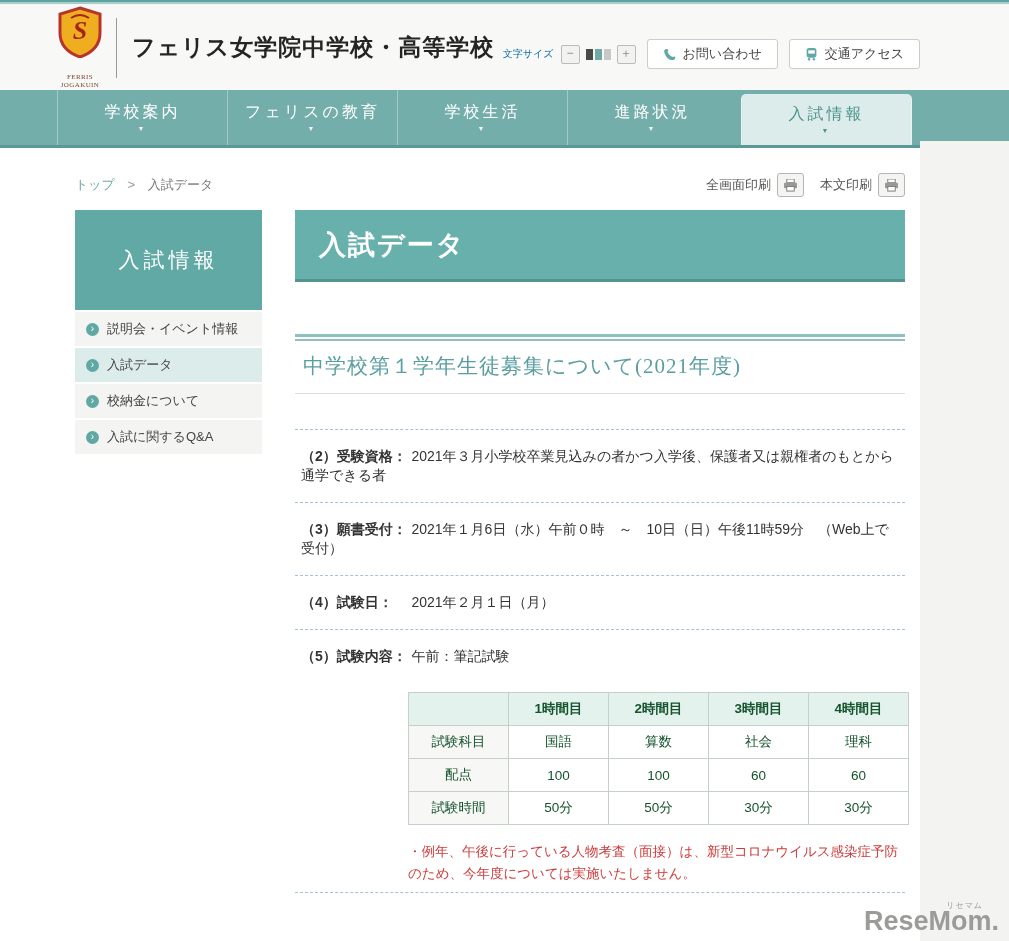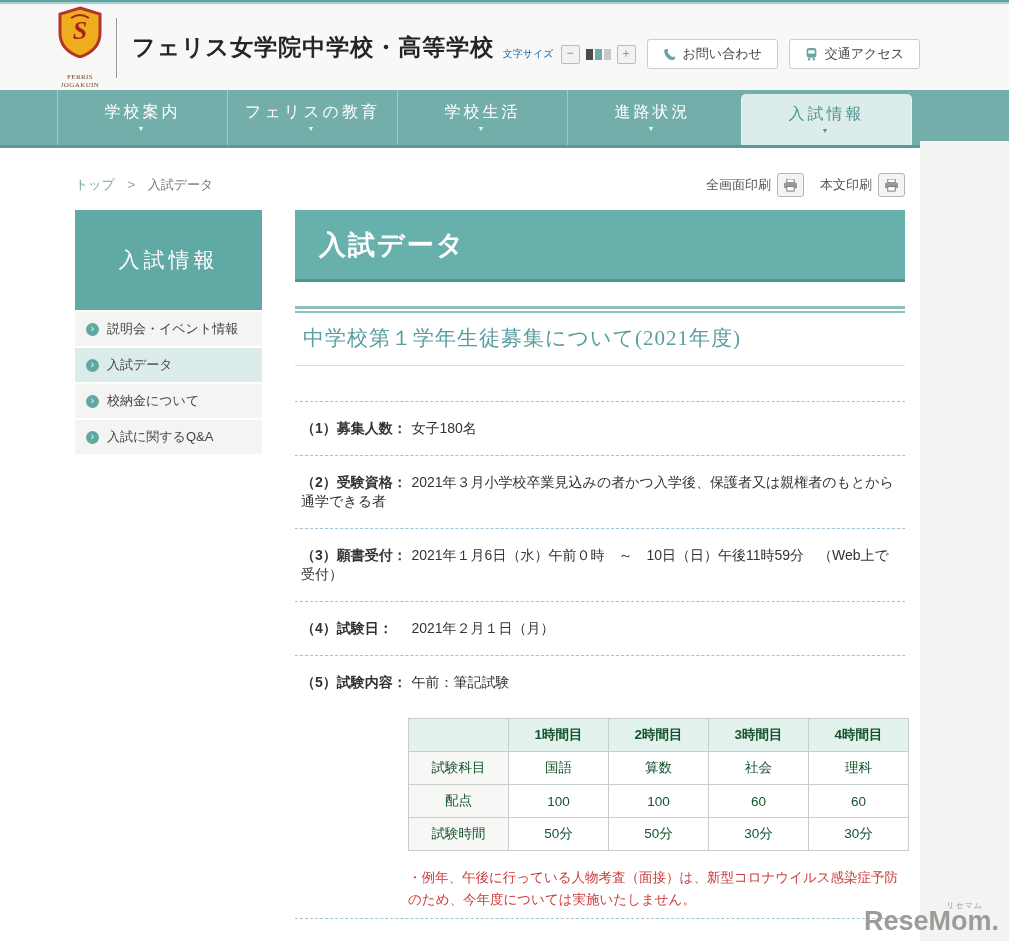--- a/index.html
+++ b/index.html
@@ -49,21 +49,21 @@
   .side-title { height:100px; background:#61a9a5; color:#fff; display:flex; align-items:center; justify-content:center; font-family:"Liberation Serif",serif; font-size:21px; letter-spacing:4px; }
   .side-item { background:#f4f4f2; border-top:2px solid #fff; height:36px; display:flex; align-items:center; padding:0 11px; font-size:13px; color:#444; cursor:pointer; }
   .side-item.active { background:#dcecea; }
   .bullet { width:13px; height:13px; border-radius:50%; background:#5fa8a4; color:#fff; font-size:10px; line-height:12px; text-align:center; margin-right:8px; flex:none; }
 
   
   .main { position:absolute; left:295px; top:210px; width:610px; }
   .page-banner { height:72px; background:#68b0ac; border-bottom:3px solid #54948f; display:flex; align-items:center; padding-left:24px; }
   .page-banner h2 { color:#fff; font-size:27px; font-family:"Liberation Serif",serif; font-weight:700; letter-spacing:2px; }
 
-  .section-head { margin-top:24px; border-top:3px solid #8fc0bd; padding-top:2px; }
+  .section-head { margin-top:52px; border-top:3px solid #8fc0bd; padding-top:2px; }
   .section-head-inner { border-top:2px solid #8fc0bd; padding:11px 8px 13px; border-bottom:1px solid #ddd; }
   .section-title { color:#5b9ea0; font-family:"Liberation Serif",serif; font-weight:400; font-size:21px; letter-spacing:1px; }
 
   .items { margin-top:35px; border-top:1px dashed #a3c2d6; }
   .item { border-bottom:1px dashed #a3c2d6; padding:17px 6px; }
   .item:last-child { padding-bottom:6px; }
   .item-label { font-weight:700; font-size:14px; color:#333; display:inline-block; min-width:106px; }
   .item-value { font-size:14px; color:#333; }
 
   .exam-block { margin:26px 0 0 107px; }
@@ -209,24 +209,20 @@
     </div>
 
     <div class="section-head">
       <div class="section-head-inner">
         <div class="section-title">中学校第１学年生徒募集について(2021年度)</div>
       </div>
     </div>
 
     <div class="items">
       <div class="item">
-        <span class="item-label">（1）募集人数：</span>
-        <span class="item-value">女子180名</span>
-      </div>
-      <div class="item">
         <span class="item-label">（2）受験資格：</span>
         <span class="item-value">2021年３月小学校卒業見込みの者かつ入学後、保護者又は親権者のもとから通学できる者</span>
       </div>
       <div class="item">
         <span class="item-label">（3）願書受付：</span>
         <span class="item-value">2021年１月6日（水）午前０時　～　10日（日）午後11時59分　（Web上で受付）</span>
       </div>
       <div class="item">
         <span class="item-label">（4）試験日：</span>
         <span class="item-value">2021年２月１日（月）</span>

